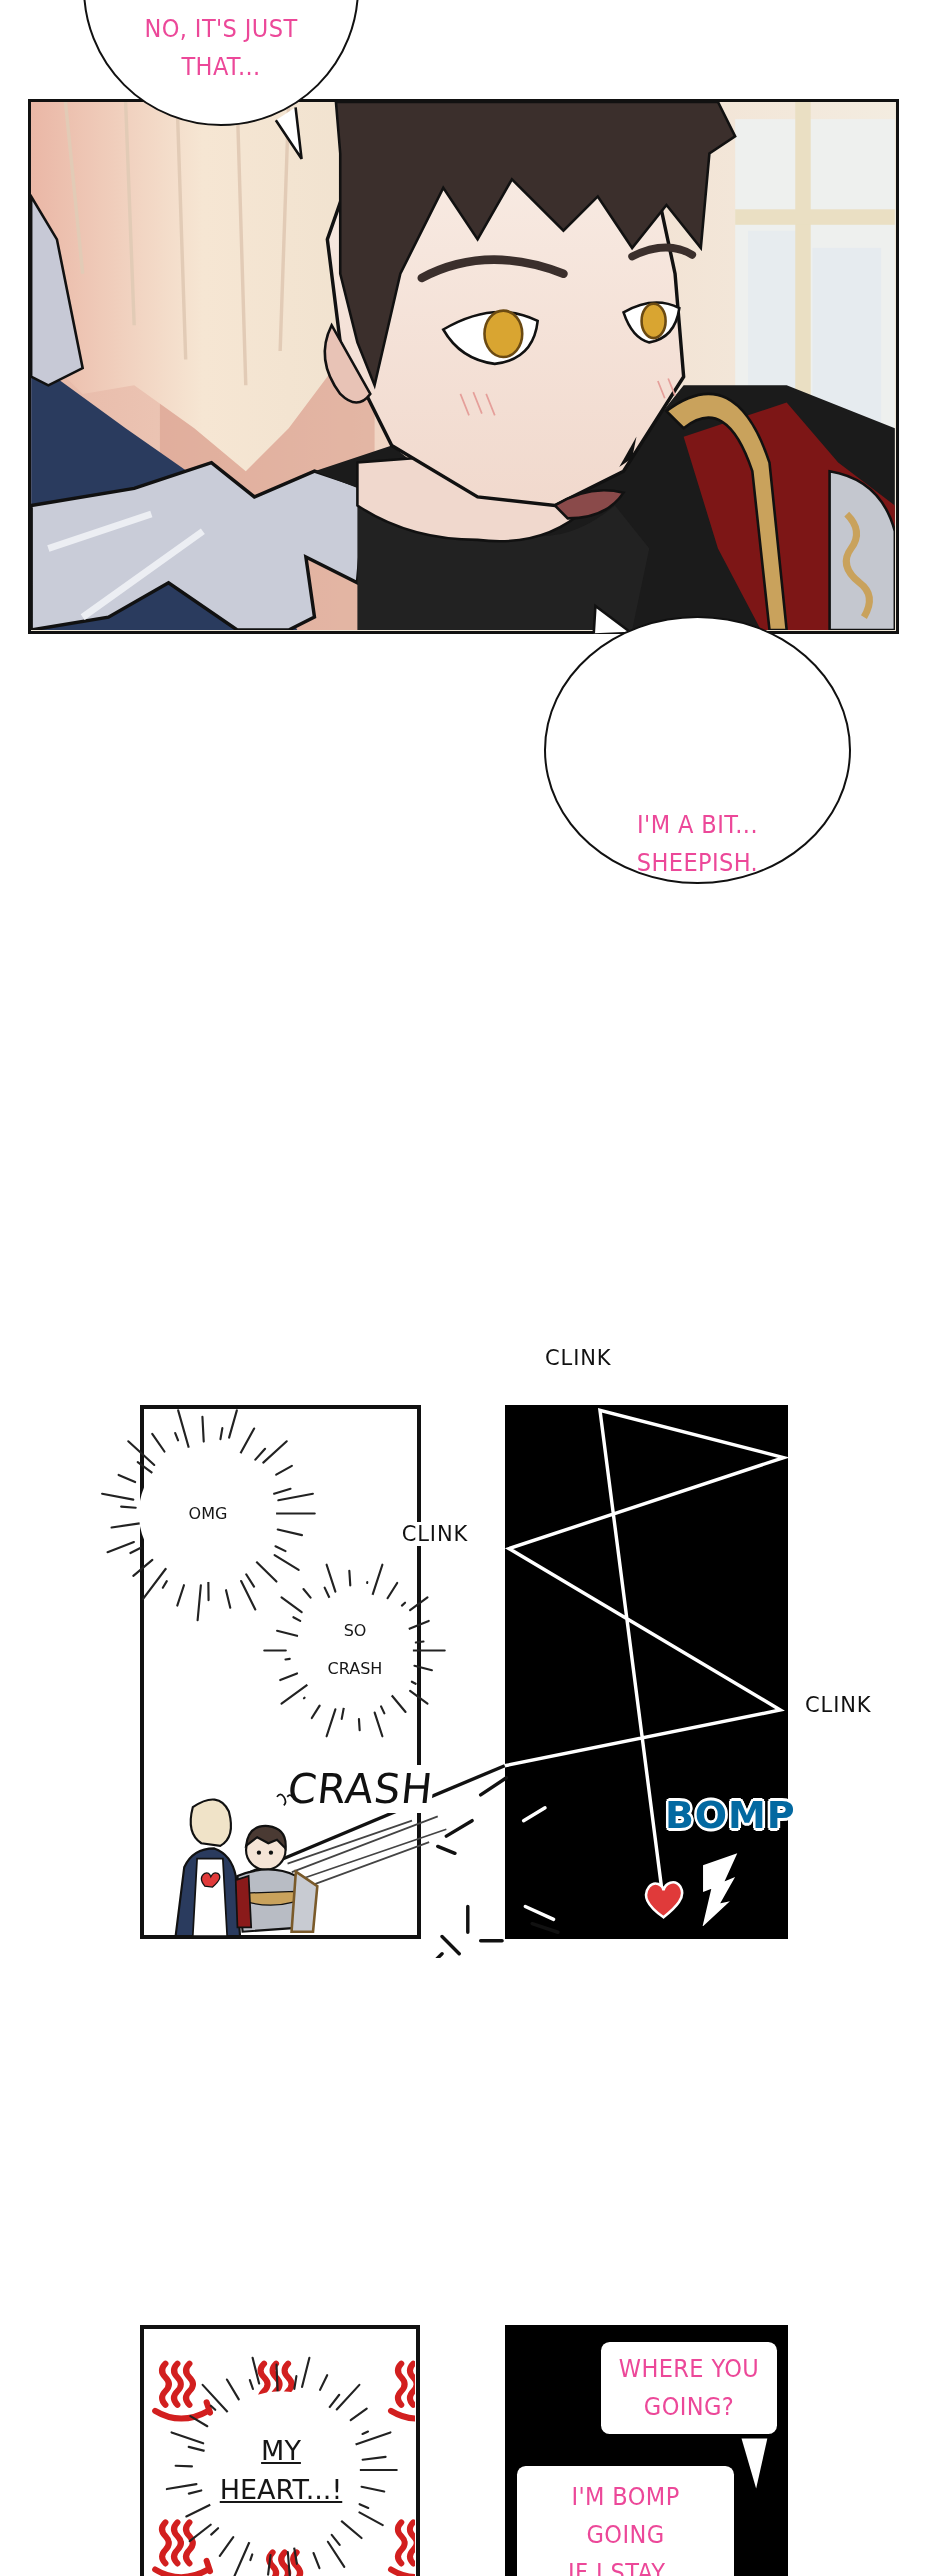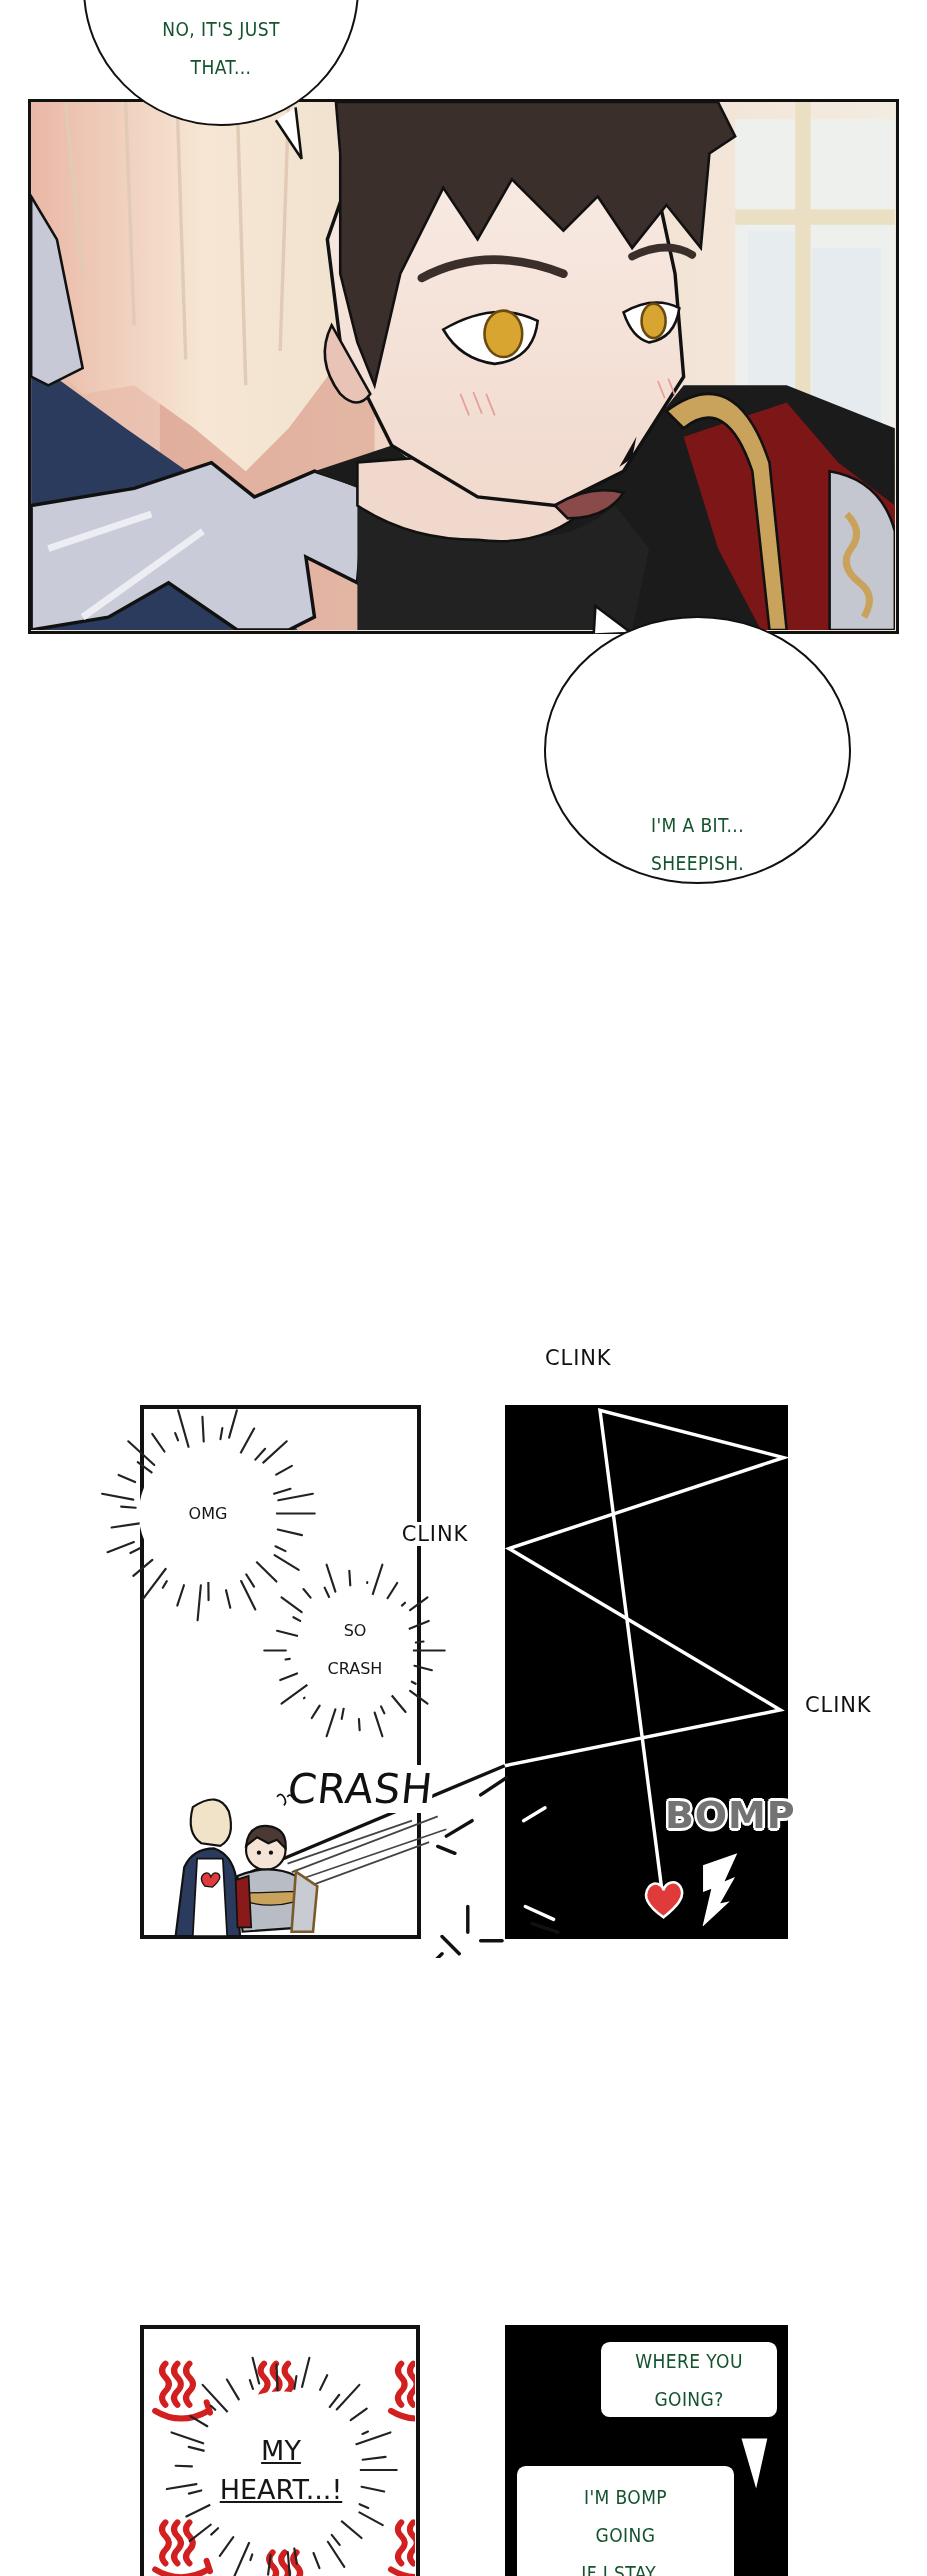--- a/index.html
+++ b/index.html
@@ -3,22 +3,22 @@
 <meta charset="utf-8">
 <style>
   html, body { margin:0; padding:0; background:#ffffff; }
   body { width:927px; height:2576px; position:relative; overflow:hidden;
          font-family:"DejaVu Sans", sans-serif; color:#111; }
   .abs { position:absolute; }
   .panel { position:absolute; box-sizing:border-box; overflow:hidden; }
   .bubble { position:absolute; background:#fff; border:2.6px solid #111; border-radius:50%;
             display:flex; flex-direction:column; align-items:center; justify-content:center;
             text-align:center; box-sizing:border-box; }
-  .btext { font-family:"DejaVu Sans Condensed","DejaVu Sans", sans-serif; font-size:19px; line-height:38px;
-           letter-spacing:0.4px; color:#14532d; }
+  .btext { font-family:"DejaVu Sans Condensed","DejaVu Sans", sans-serif; font-size:25px; line-height:38px;
+           letter-spacing:0.4px; color:#ec4899; }
   .sfx { position:absolute; font-family:"DejaVu Sans", sans-serif; font-weight:normal;
          color:#111; font-size:21px; letter-spacing:0.9px; white-space:nowrap; }
   .burst-text { position:absolute; text-align:center; font-size:16px; line-height:38px; color:#161616;
                 transform:translate(-50%,-50%); white-space:nowrap; }
   .box-bubble { position:absolute; background:#fff; border-radius:8.6px; box-sizing:border-box;
                 display:flex; flex-direction:column; align-items:center; justify-content:center; text-align:center; }
 </style>
 </head>
 <body>
 
@@ -210,21 +210,21 @@
   <path d="M340 620 L510 555 M345 630 L520 570 M350 640 L500 585 M335 610 L480 560" stroke="#444" stroke-width="2" fill="none"></path>
 
   <path d="M520 578 L550 560 M560 530 L590 510 M510 590 L530 598 M620 680 L650 690 M515 695 L535 715 M560 700 L585 700 M545 660 L545 690 M515 715 L505 725" stroke="#111" stroke-width="4" stroke-linecap="round"></path>
   <path d="M610 560 L635 545 M612 660 L645 675" stroke="#fff" stroke-width="4" stroke-linecap="round"></path>
 </svg>
 
 <div class="sfx" style="left:545px; top:1346px;">CLINK</div>
 <div class="sfx" style="left:400px; top:1522px; background:#fff; padding:0 1.7px;">CLINK</div>
 <div class="sfx" style="left:805px; top:1693px;">CLINK</div>
 <div class="sfx" style="left:288px; top:1765px; font-size:41px; transform:skewX(-6deg); background:#fff;">CRASH</div>
-<div class="sfx" style="left:665px; top:1793px; font-size:38px; font-weight:bold; color:#737373; -webkit-text-stroke:0; text-shadow:1.7px 1.7px 0 #fff,-1.7px -1.7px 0 #fff,1.7px -1.7px 0 #fff,-1.7px 1.7px 0 #fff,0 2.6px 0 #fff,2.6px 0 0 #fff,0 -2.6px 0 #fff,-2.6px 0 0 #fff;">BOMP</div>
+<div class="sfx" style="left:665px; top:1793px; font-size:38px; font-weight:bold; color:#0369a1; -webkit-text-stroke:0; text-shadow:1.7px 1.7px 0 #fff,-1.7px -1.7px 0 #fff,1.7px -1.7px 0 #fff,-1.7px 1.7px 0 #fff,0 2.6px 0 #fff,2.6px 0 0 #fff,0 -2.6px 0 #fff,-2.6px 0 0 #fff;">BOMP</div>
 
 <svg class="abs" style="left:642px; top:1880px;" width="43" height="39" viewBox="0 0 50 46">
   <path d="M25 44 C5 30 0 18 8 8 C15 0 24 6 25 12 C27 4 38 -2 45 8 C52 20 40 32 25 44 Z" fill="#e03a3a" stroke="#fff" stroke-width="3"></path>
 </svg>
 <svg class="abs" style="left:697px; top:1853px;" width="43" height="73" viewBox="0 0 50 85">
   <path d="M8 15 L45 2 L30 35 L42 30 L25 60 L35 58 L8 83 L18 40 L8 44 Z" fill="#fff" stroke="#fff" stroke-width="2"></path>
 </svg>
 
 <svg class="abs" style="left:167px; top:1790px;" width="189" height="146" viewBox="0 0 220 170">
 
@@ -319,21 +319,21 @@
 </svg>
 <div class="burst-text" style="left:281px; top:2470px; font-size:27px; line-height:39px;text-decoration:underline;">
   <div>MY</div>
   <div>HEART...!</div>
 </div>
 
 <div class="panel" style="left:505px; top:2325px; width:283px; height:258px; background:#000;">
   <svg width="283" height="258" style="position:absolute; left:0; top:0" viewBox="0 0 329 300">
     <path d="M275 132 L292 190 L305 132 Z" fill="#fff"></path>
   </svg>
-  <div class="box-bubble" style="left:96px; top:17px; width:176px; height:75px;">
+  <div class="box-bubble" style="left:96px; top:17px; width:176px; height:92px;">
     <div class="btext">WHERE YOU</div>
     <div class="btext">GOING?</div>
   </div>
   <div class="box-bubble" style="left:12px; top:141px; width:217px; height:172px; justify-content:flex-start; padding-top:12px;">
     <div class="btext">I'M BOMP</div>
     <div class="btext">GOING</div>
     <div class="btext">IF I STAY...</div>
   </div>
 </div>
 

